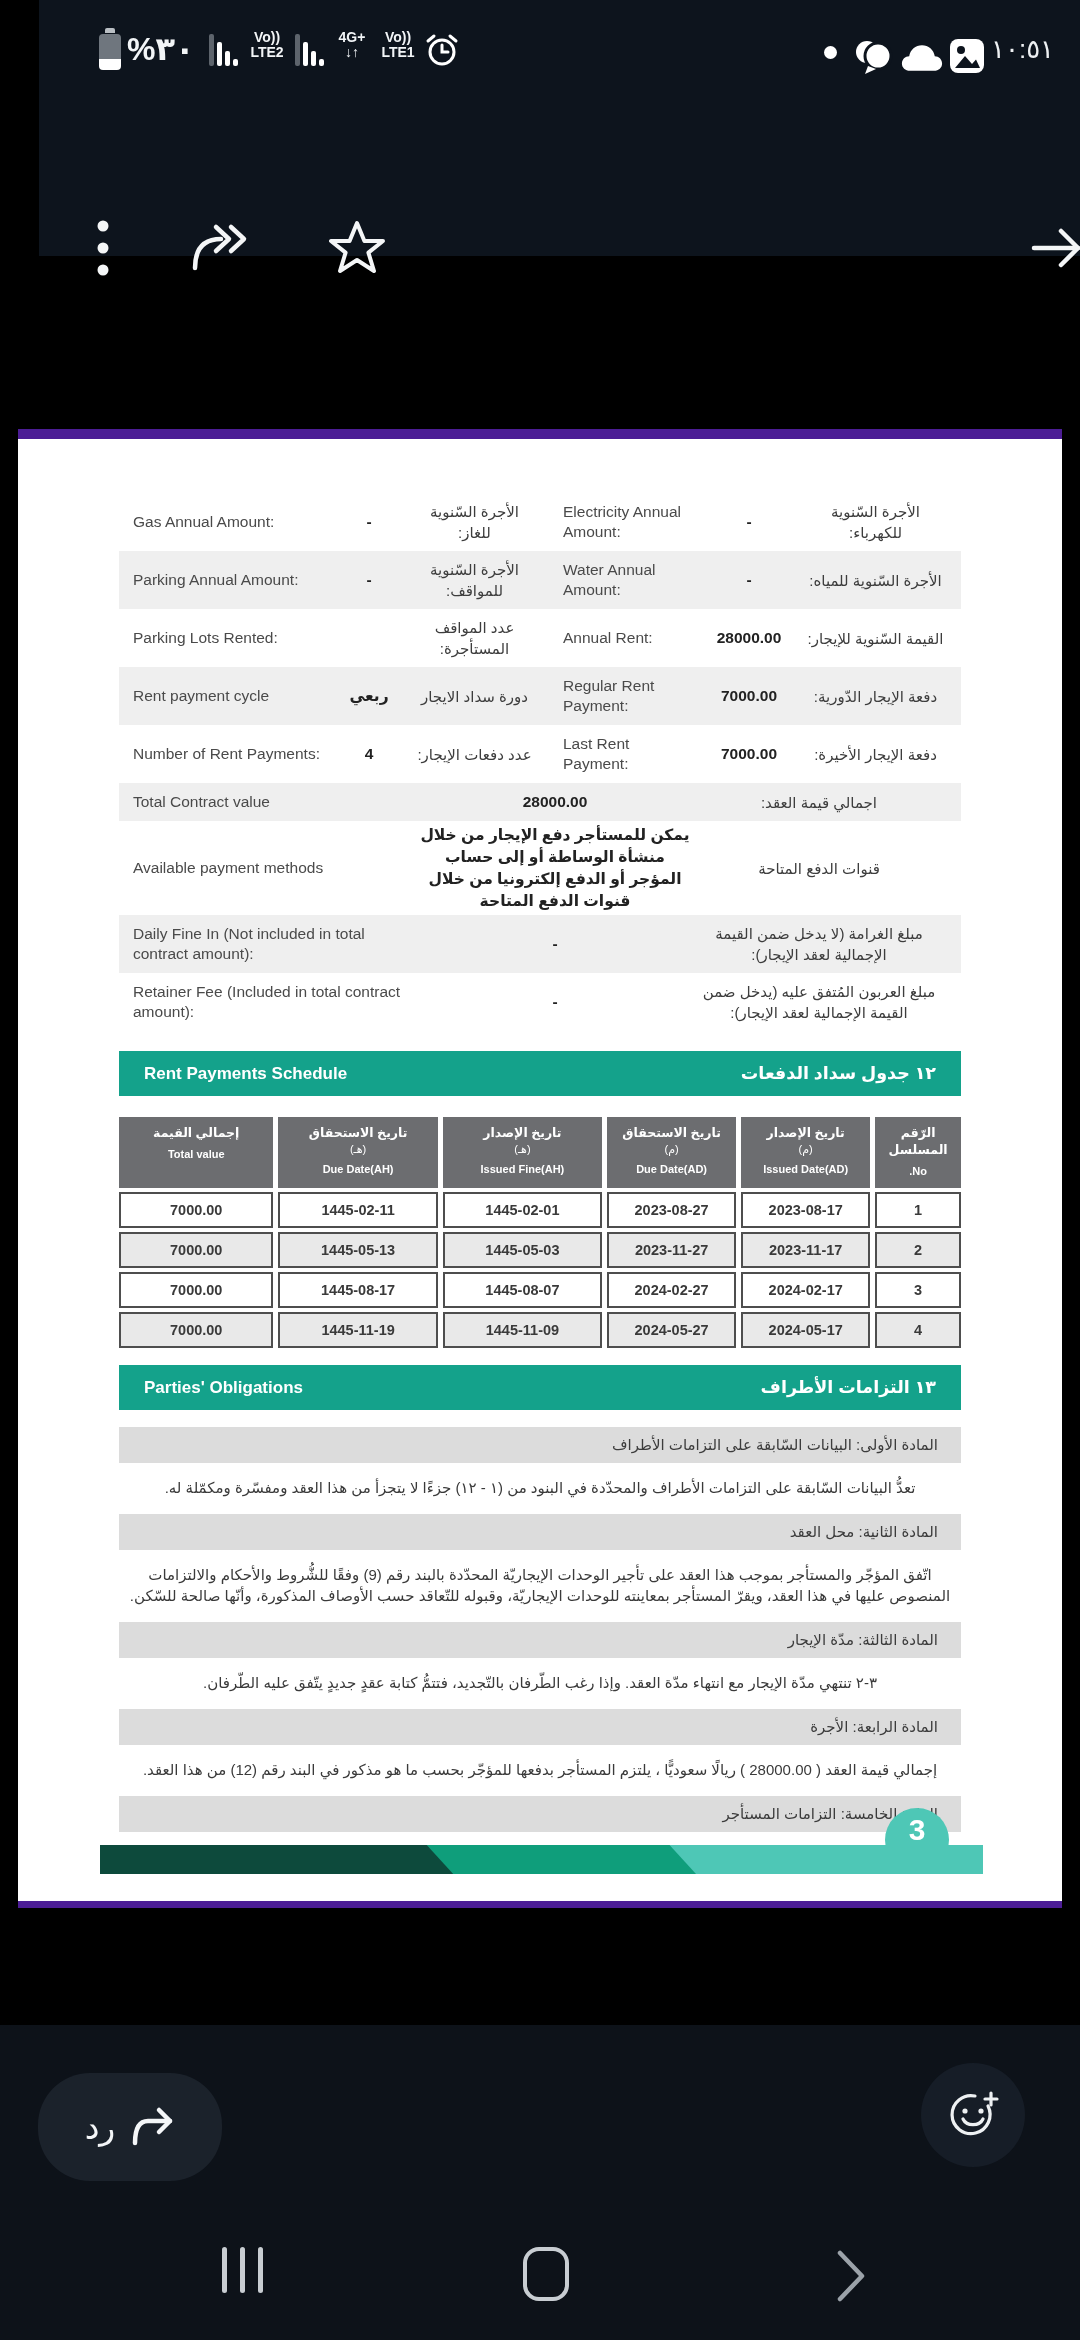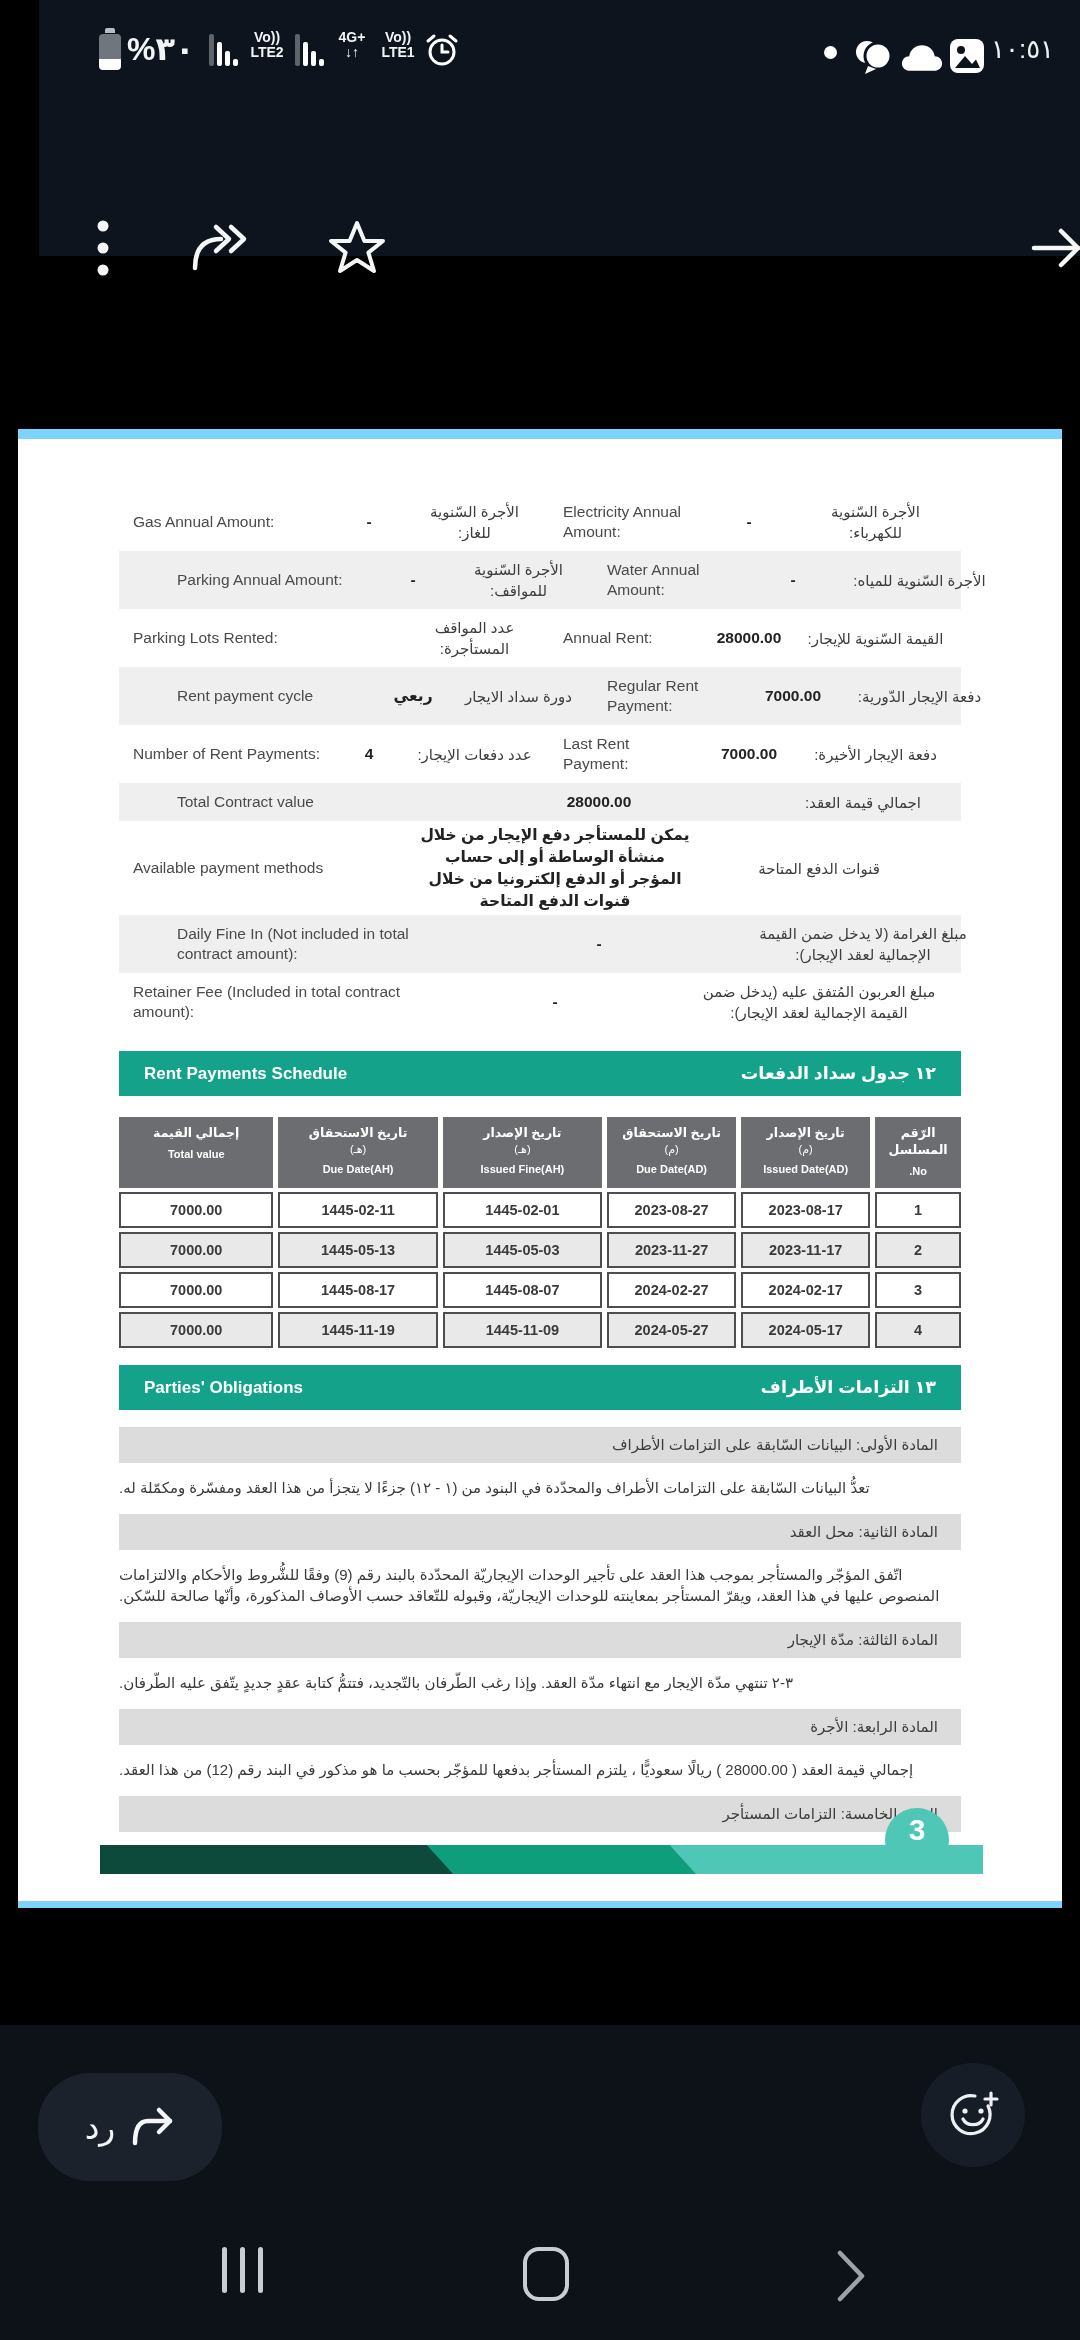--- a/index.html
+++ b/index.html
@@ -18,26 +18,26 @@
   .sig{position:absolute;display:flex;align-items:flex-end;gap:3px;height:34px;}
   .sig i{display:block;width:5px;border-radius:2px;background:#fff;}
   .sig i.dim{background:#5d646c;}
   .netlbl{position:absolute;font-size:14px;font-weight:bold;line-height:15px;text-align:center;color:#f2f5f7;}
   .alarm{left:385px;top:33px;}
   .dot{left:785px;top:46px;width:13px;height:13px;border-radius:50%;background:#fff;}
   .time{left:952px;top:34px;font-size:26px;color:#eef1f3;}
   .toolbar{position:absolute;top:90px;left:0;width:1080px;height:145px;}
   .tb-btn{position:absolute;top:126px;width:64px;height:64px;display:flex;align-items:center;justify-content:center;}
   
-  .page-wrap{position:absolute;left:18px;top:429px;width:1044px;height:1479px;background:#7dd3fc;}
+  .page-wrap{position:absolute;left:18px;top:429px;width:1044px;height:1479px;background:#4c1d95;}
   .page{position:absolute;left:0;top:10px;width:1044px;height:1462px;background:#fff;overflow:hidden;}
   .content{position:absolute;left:101px;top:54px;width:842px;color:#3d3d3d;}
   
   .irow{display:grid;grid-template-columns:205px 90px 135px 145px 110px 157px;align-items:center;min-height:52px;padding:3px 0;}
-  .irow.shade,.wrow.shade{background:#efefef;padding-left:44px;}
+  .irow.shade,.wrow.shade{background:#efefef;}
   .c-en{font-size:15.5px;color:#4a4a4a;line-height:20px;padding-left:14px;text-align:left;}
   .c-val{font-size:15.5px;font-weight:bold;color:#222;text-align:center;}
   .c-ar{direction:rtl;font-size:15px;color:#3d3d3d;line-height:21px;text-align:center;padding-right:14px;}
   .wrow{display:grid;grid-template-columns:300px 272px 270px;align-items:center;min-height:52px;padding:3px 0;}
   .wrow.slim{min-height:32px;}
   .wrow .c-val{line-height:22px;}
   .wrow .c-val.arval{direction:rtl;font-size:15.5px;}
   
   .greenbar{height:45px;background:#14a28b;display:flex;align-items:center;justify-content:space-between;
             padding:0 25px;direction:rtl;color:#fff;font-weight:bold;}
@@ -50,21 +50,21 @@
   table.pay th{background:#6c6d70;color:#fff;font-weight:bold;padding:8px 2px 9px;vertical-align:top;}
   .th-ar{font-size:12.5px;line-height:17px;}
   .th-sub{font-size:11px;line-height:15px;font-weight:normal;}
   .th-en{font-size:11px;line-height:16px;margin-top:4px;}
   table.pay td{border:2px solid #4e4e4e;background:#fff;text-align:center;font-weight:bold;
                color:#3a3a3a;font-size:14.5px;height:30px;}
   table.pay tr.alt td{background:#e9e9e9;}
   
   .article-bar{height:36px;background:#dcdcdc;margin:16px 0 14px;display:flex;align-items:center;
                direction:rtl;padding:0 23px;font-size:15px;color:#3c3c3c;}
-  .articles p{direction:rtl;text-align:left;font-size:15px;line-height:21px;color:#3a3a3a;margin:0 0 14px;}
+  .articles p{direction:rtl;text-align:center;font-size:15px;line-height:21px;color:#3a3a3a;margin:0 0 14px;}
   
   .ribbon{position:absolute;left:82px;top:1406px;width:883px;height:29px;background:#4ec7b6;z-index:2;}
   .ribbon .seg-mid{position:absolute;left:0;top:0;width:100%;height:100%;background:#0f9e7b;
                    clip-path:polygon(0 0,64.5% 0,67.5% 100%,0 100%);}
   .ribbon .seg-dark{position:absolute;left:0;top:0;width:100%;height:100%;background:#0d4a3c;
                     clip-path:polygon(0 0,37% 0,40% 100%,0 100%);}
   .page-circle{position:absolute;left:867px;top:1369px;width:64px;height:64px;border-radius:50%;
                background:#4ec7b6;z-index:1;}
   .page-num{position:absolute;left:867px;top:1374px;width:64px;text-align:center;z-index:3;
             color:#fff;font-size:30px;font-weight:bold;}

